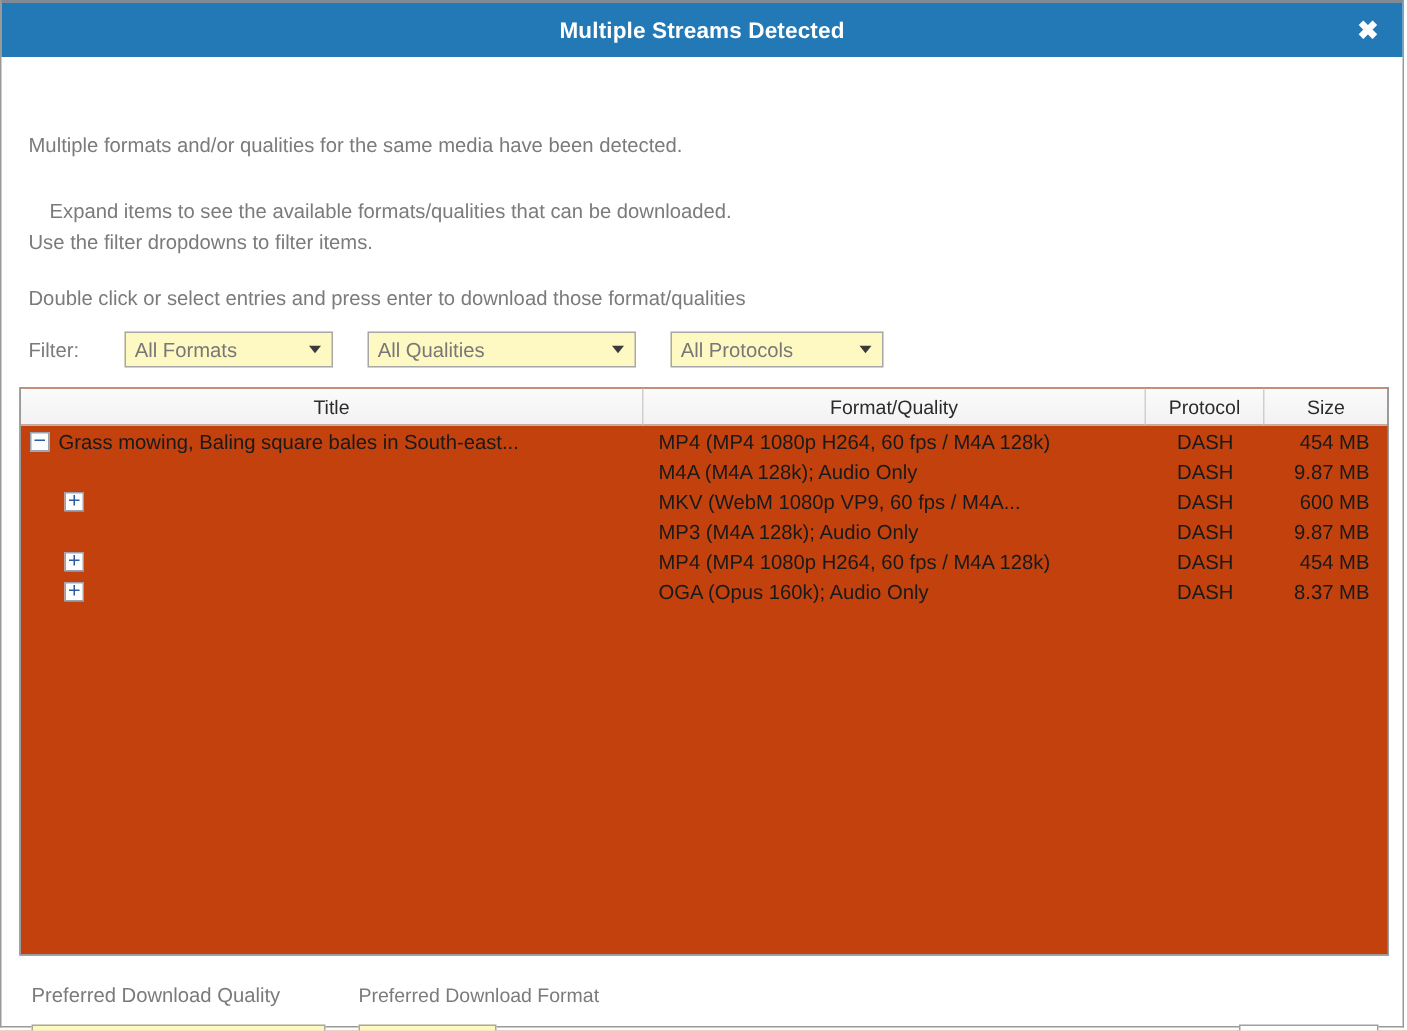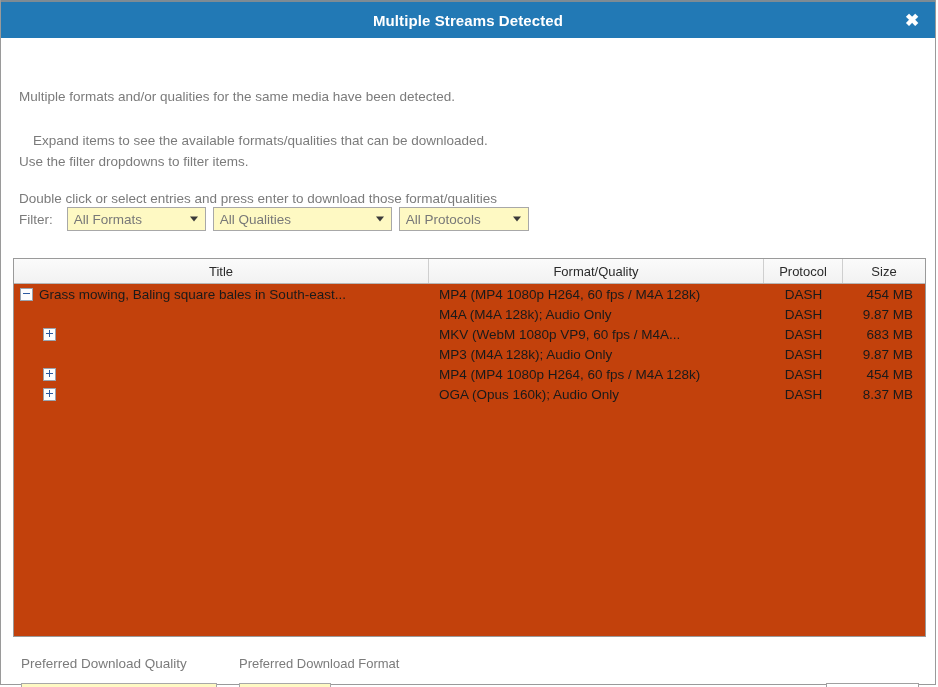--- a/index.html
+++ b/index.html
@@ -79,23 +79,24 @@
   }
   .para-1 { position: absolute; left: 18px; top: 52px; }
   .para-2 { position: absolute; left: 32px; top: 96px; }
   .para-3 { position: absolute; left: 18px; top: 117px; }
   .para-4 { position: absolute; left: 18px; top: 154px; }
 
   
   .filter-row {
     position: absolute;
     left: 18px;
-    top: 169px;
-    display: flex;
-    align-items: center;
+    top: 183px;
+    display: flex;
+    align-items: center;
+    gap: 16px;
   }
   .filter-label {
     color: #7b7b7b;
     font-size: 13.5px;
     margin-right: 14px;
   }
   .combo {
     position: relative;
     height: 24px;
     border: 1px solid #a8a8a8;
@@ -115,21 +116,21 @@
     right: 7px;
     top: 50%;
     transform: translateY(-50%);
     width: 0; height: 0;
     border-left: 4px solid transparent;
     border-right: 4px solid transparent;
     border-top: 5px solid #3a3a3a;
   }
   .combo-formats   { width: 139px; }
   .combo-qualities { width: 179px; margin-left: 7px; }
-  .combo-protocols { width: 130px; margin-left: 7px; }
+  .combo-protocols { width: 142px; margin-left: 7px; }
 
   
   .table-panel {
     position: absolute;
     left: 12px;
     top: 220px;
     width: 913px;
     height: 379px;
     border: 1px solid #9a9a9a;
     background: #c2410c;
@@ -323,21 +324,21 @@
             <div class="cell cell-protocol">DASH</div>
             <div class="cell cell-size">9.87 MB</div>
           </div>
           <div class="trow">
             <div class="cell cell-title">
               <span class="twisty plus indent"></span>
               <span class="title-text"></span>
             </div>
             <div class="cell cell-format">MKV (WebM 1080p VP9, 60 fps / M4A...</div>
             <div class="cell cell-protocol">DASH</div>
-            <div class="cell cell-size">683 MB</div>
+            <div class="cell cell-size">600 MB</div>
           </div>
           <div class="trow">
             <div class="cell cell-title">
               <span style="display: inline-block; width: 40px;"></span>
               <span class="title-text"></span>
             </div>
             <div class="cell cell-format">MP3 (M4A 128k); Audio Only</div>
             <div class="cell cell-protocol">DASH</div>
             <div class="cell cell-size">9.87 MB</div>
           </div>

